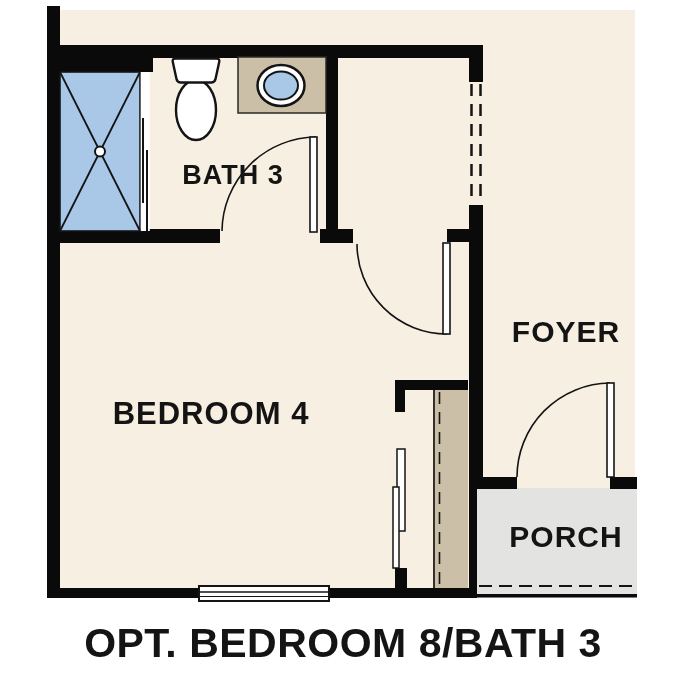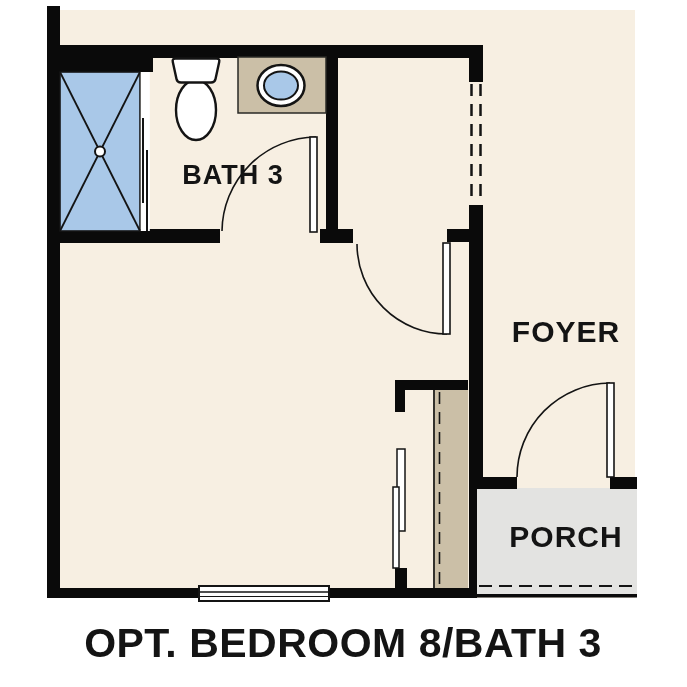--- a/index.html
+++ b/index.html
@@ -134,17 +134,18 @@
     </g>
 
     <g>
       <rect x="199" y="586" width="130" height="15" fill="#ffffff" stroke="var(--line)" stroke-width="2"></rect>
       <line x1="200" y1="592" x2="328" y2="592" stroke="var(--line)" stroke-width="1.5"></line>
       <line x1="200" y1="596.5" x2="328" y2="596.5" stroke="var(--line)" stroke-width="1.2"></line>
     </g>
   </svg>
 
   <div class="room-label lbl-bath">BATH 3</div>
+  <div class="room-label lbl-bedroom">BEDROOM 4</div>
   <div class="room-label lbl-porch">PORCH</div>
   <div class="room-label lbl-foyer">FOYER</div>
 
   <div class="plan-title">OPT. BEDROOM 8/BATH 3</div>
 </div>
 
 </body></html>

